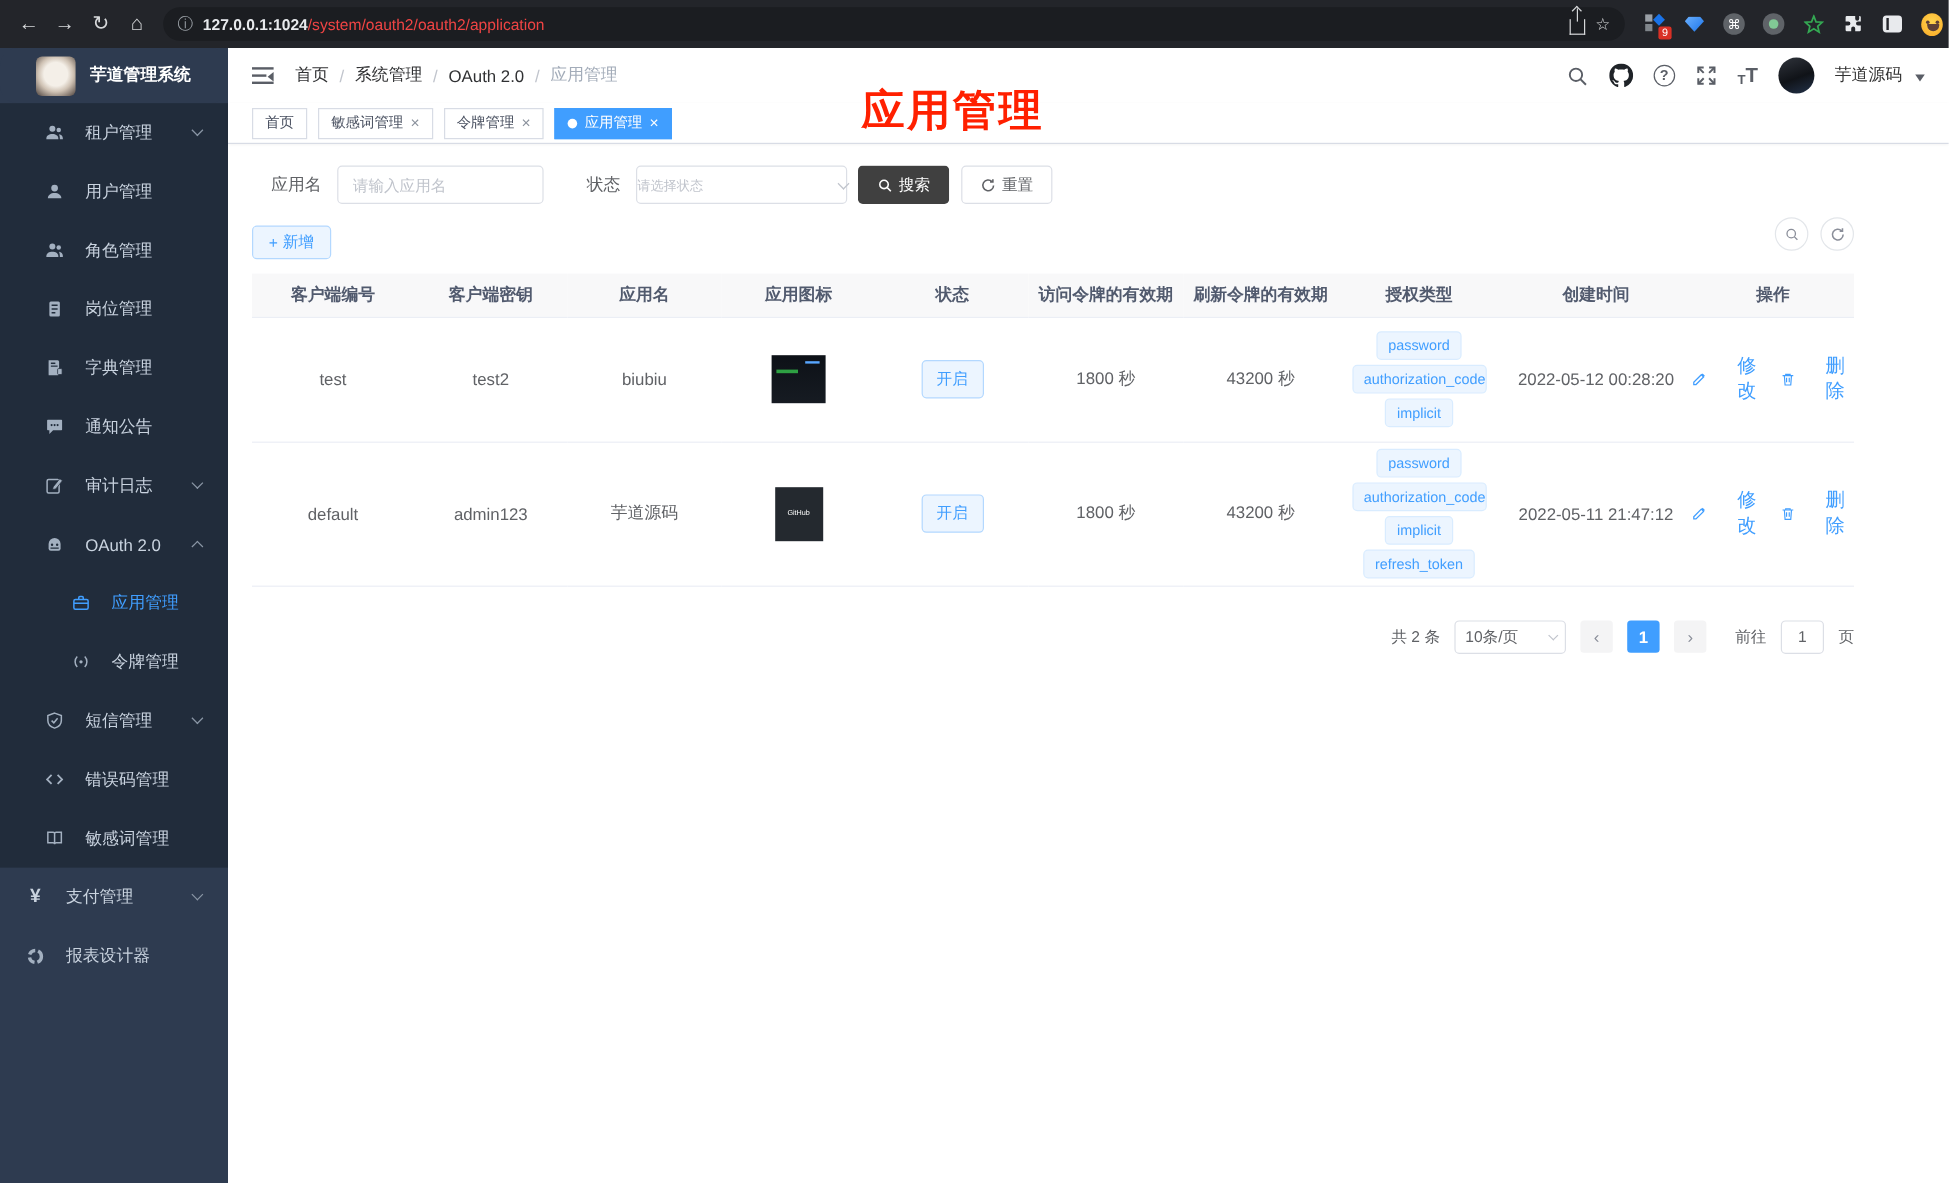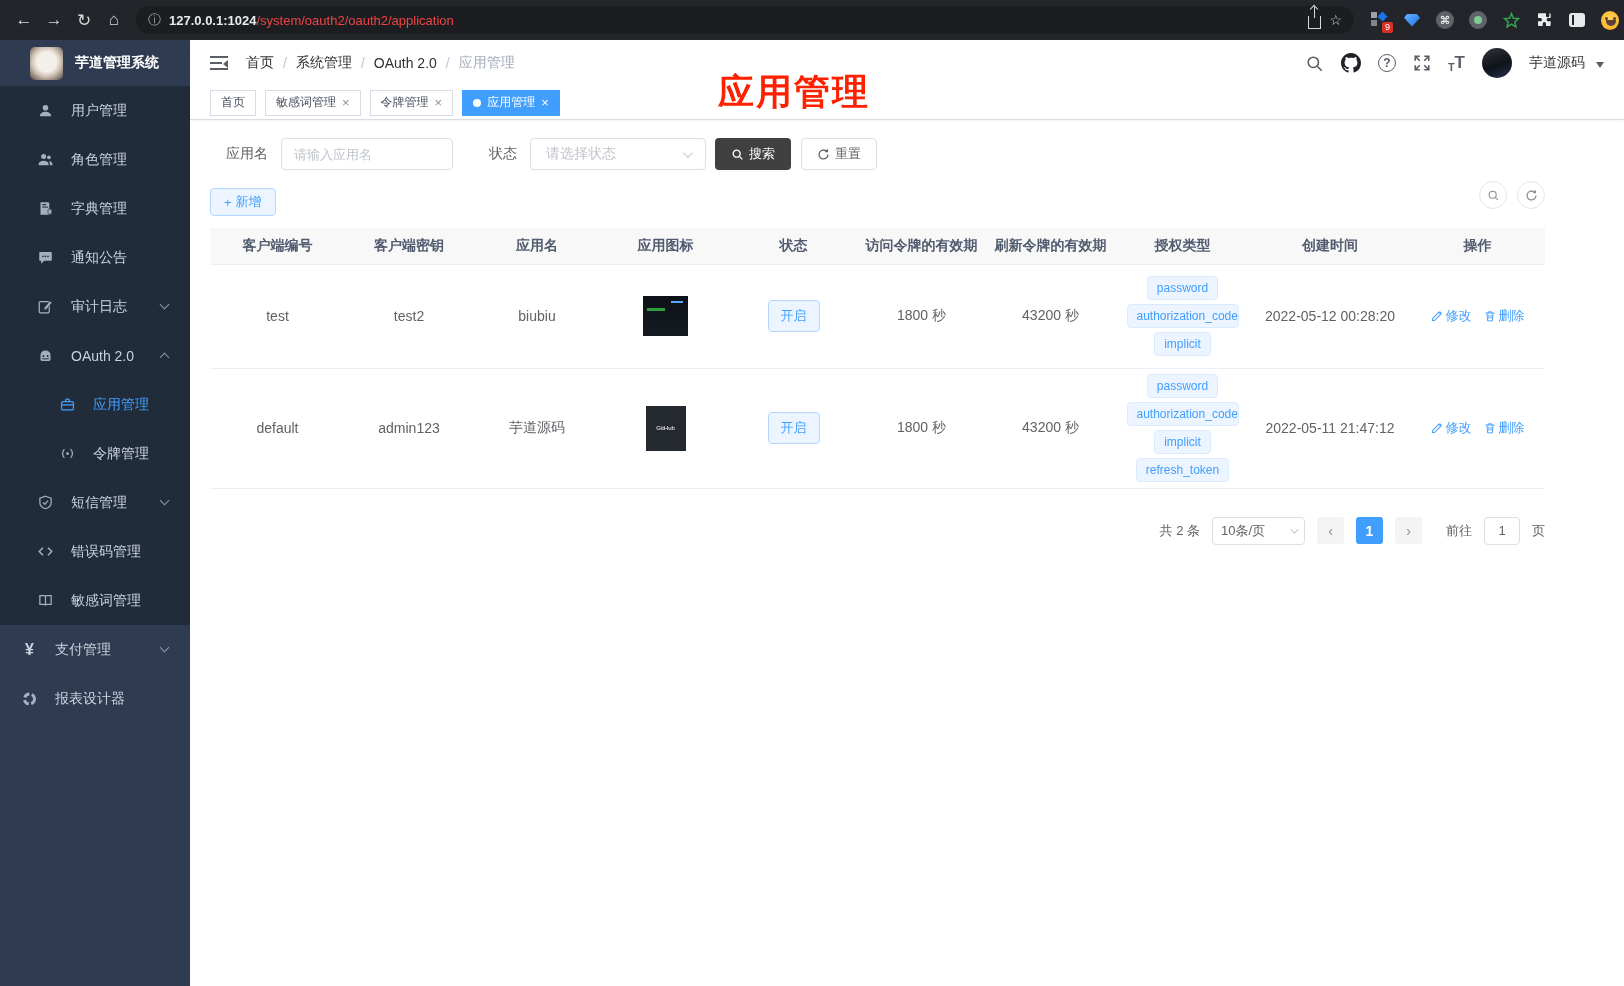--- a/index.html
+++ b/index.html
@@ -100,22 +100,22 @@
   .annotation { position:absolute; left:528px; top:28px; font-size:36px; font-weight:600;
                 color:#ff2000; letter-spacing:2px; z-index:5; pointer-events:none; }
 
   
   .content { width:1355px; padding:18px 0 0 20px; position:relative; }
   .filter { display:flex; align-items:center; padding-left:16px; height:32px; margin-bottom:18px; font-size:14px; color:#606266; }
   .flabel { margin-right:13px; }
   .tinput { width:172px; height:32px; border:1px solid #dcdfe6; border-radius:4px; padding:0 12px;
             font-size:13px; color:#606266; font-family:inherit; outline:none; }
   .tinput::placeholder { color:#c0c4cc; }
-  .selbox { width:176px; height:32px; border:1px solid #dcdfe6; border-radius:4px; padding:0 15px;
-            display:flex; align-items:center; color:#c0c4cc; font-size:14px; position:relative; cursor:pointer; }
+  .selbox { width:176px; height:32px; border:1px solid #dcdfe6; border-radius:4px; padding:0 0;
+            display:flex; align-items:center; color:#c0c4cc; font-size:11px; position:relative; cursor:pointer; }
   .selbox .schev { margin-left:auto; width:7px; height:7px; border-right:1.4px solid #c0c4cc;
                    border-bottom:1.4px solid #c0c4cc; transform:rotate(45deg) translateY(-2px); }
   .gap36 { width:36px; }
   .btn { height:32px; padding:0 15px; border-radius:4px; font-size:13px; display:flex; align-items:center;
          gap:5px; cursor:pointer; border:1px solid transparent; }
   .btn-primary { background:#404040; color:#fff; margin-left:9px; }
   .btn-plain { background:#fff; color:#606266; border-color:#dcdfe6; margin-left:10px; }
   .add-row { display:flex; align-items:center; margin-bottom:12px; position:relative; height:28px; }
   .btn-add { height:28px; padding:0 13px; background:#ecf5ff; border:1px solid #b3d8ff; color:#409eff;
              border-radius:4px; font-size:13px; display:flex; align-items:center; gap:4px; cursor:pointer; }
@@ -134,21 +134,21 @@
                 border-radius:4px; color:#409eff; font-size:13px; cursor:pointer; }
   .tags { display:flex; flex-direction:column; align-items:center; gap:4px; }
   .gtag { height:24px; line-height:22px; padding:0 9px; background:#ecf5ff; border:1px solid #d9ecff;
           border-radius:4px; color:#409eff; font-size:12px; max-width:112px; overflow:hidden; white-space:nowrap; }
   .appicon1 { width:45px; height:40px; margin:0 auto; background:linear-gradient(#0d1117,#161b22); position:relative; }
   .appicon1:before { content:""; position:absolute; left:4px; top:12px; width:18px; height:3px; background:#2ea043; }
   .appicon1:after { content:""; position:absolute; right:5px; top:5px; width:12px; height:2px; background:#58a6ff; }
   .appicon2 { width:40px; height:45px; margin:0 auto; background:#24292f; color:#fff; font-size:6px;
               display:flex; align-items:center; justify-content:center; }
   .ops { display:flex; align-items:center; justify-content:center; gap:12px; }
-  .oplink { color:#409eff; font-size:13px; display:flex; align-items:center; gap:3px; cursor:pointer; }
+  .oplink { color:#409eff; font-size:16px; display:flex; align-items:center; gap:18px; cursor:pointer; }
 
   
   .pager { margin-top:28px; display:flex; align-items:center; justify-content:flex-end; gap:12px;
            font-size:13px; color:#606266; }
   .psel { width:93px; height:28px; border:1px solid #dcdfe6; border-radius:4px; padding:0 8px;
           display:flex; align-items:center; color:#606266; font-size:13px; cursor:pointer; }
   .psel .schev { margin-left:auto; width:6px; height:6px; border-right:1.3px solid #c0c4cc;
                  border-bottom:1.3px solid #c0c4cc; transform:rotate(45deg) translateY(-2px); }
   .pbtn { width:27px; height:27px; border-radius:3px; background:#f4f4f5; color:#8a8e99; display:flex;
           align-items:center; justify-content:center; font-size:14px; cursor:pointer; }
@@ -210,36 +210,59 @@
 
 <div class="sidebar">
   <div class="logo-bar">
     <span class="logo-img"></span>
     <span class="logo-title">芋道管理系统</span>
   </div>
   <div class="menu-dark">
     <div class="side-item">
       <span class="sicon">
           <svg width="15" height="15" viewBox="0 0 24 24" fill="#a3b0c0">
+            <circle cx="9" cy="7" r="4"></circle>
+            <path d="M1 20c0-4 3.6-6 8-6s8 2 8 6v1H1z"></path>
+            <circle cx="17.5" cy="8.5" r="3"></circle>
+            <path d="M18 14.2c2.9.5 5 2.2 5 5.3V21h-4v-1c0-2.3-.4-4.2-1-5.8z"></path>
+          </svg>
+        </span>
+      <span>租户管理</span>
+      <i class="chev down"></i>
+    </div>
+    <div class="side-item">
+      <span class="sicon">
+          <svg width="15" height="15" viewBox="0 0 24 24" fill="#a3b0c0">
             <circle cx="12" cy="7.5" r="4.5"></circle>
             <path d="M3 21c0-4.4 4-7 9-7s9 2.6 9 7z"></path>
           </svg>
         </span>
       <span>用户管理</span>
     </div>
     <div class="side-item">
       <span class="sicon">
           <svg width="15" height="15" viewBox="0 0 24 24" fill="#a3b0c0">
             <circle cx="9" cy="7" r="4"></circle>
             <path d="M1 20c0-4 3.6-6 8-6s8 2 8 6v1H1z"></path>
             <circle cx="17.5" cy="8.5" r="3"></circle>
             <path d="M18 14.2c2.9.5 5 2.2 5 5.3V21h-4v-1c0-2.3-.4-4.2-1-5.8z"></path>
           </svg>
         </span>
       <span>角色管理</span>
+    </div>
+    <div class="side-item">
+      <span class="sicon">
+          <svg width="15" height="15" viewBox="0 0 24 24">
+            <rect x="5" y="2" width="14" height="20" rx="2" fill="#a3b0c0"></rect>
+            <rect x="8" y="6" width="8" height="2" fill="#212c3b"></rect>
+            <rect x="8" y="11" width="8" height="2" fill="#212c3b"></rect>
+            <rect x="8" y="16" width="5" height="2" fill="#212c3b"></rect>
+          </svg>
+        </span>
+      <span>岗位管理</span>
     </div>
     <div class="side-item">
       <span class="sicon">
           <svg width="15" height="15" viewBox="0 0 24 24">
             <path d="M4 2h12a2 2 0 012 2v16a2 2 0 01-2 2H4z" fill="#a3b0c0"></path>
             <rect x="7" y="5" width="6" height="2" fill="#212c3b"></rect>
             <rect x="7" y="9" width="9" height="1.6" fill="#212c3b"></rect>
             <rect x="16" y="13" width="6" height="8" rx="1.4" fill="#a3b0c0" stroke="#212c3b"></rect>
           </svg>
         </span>

